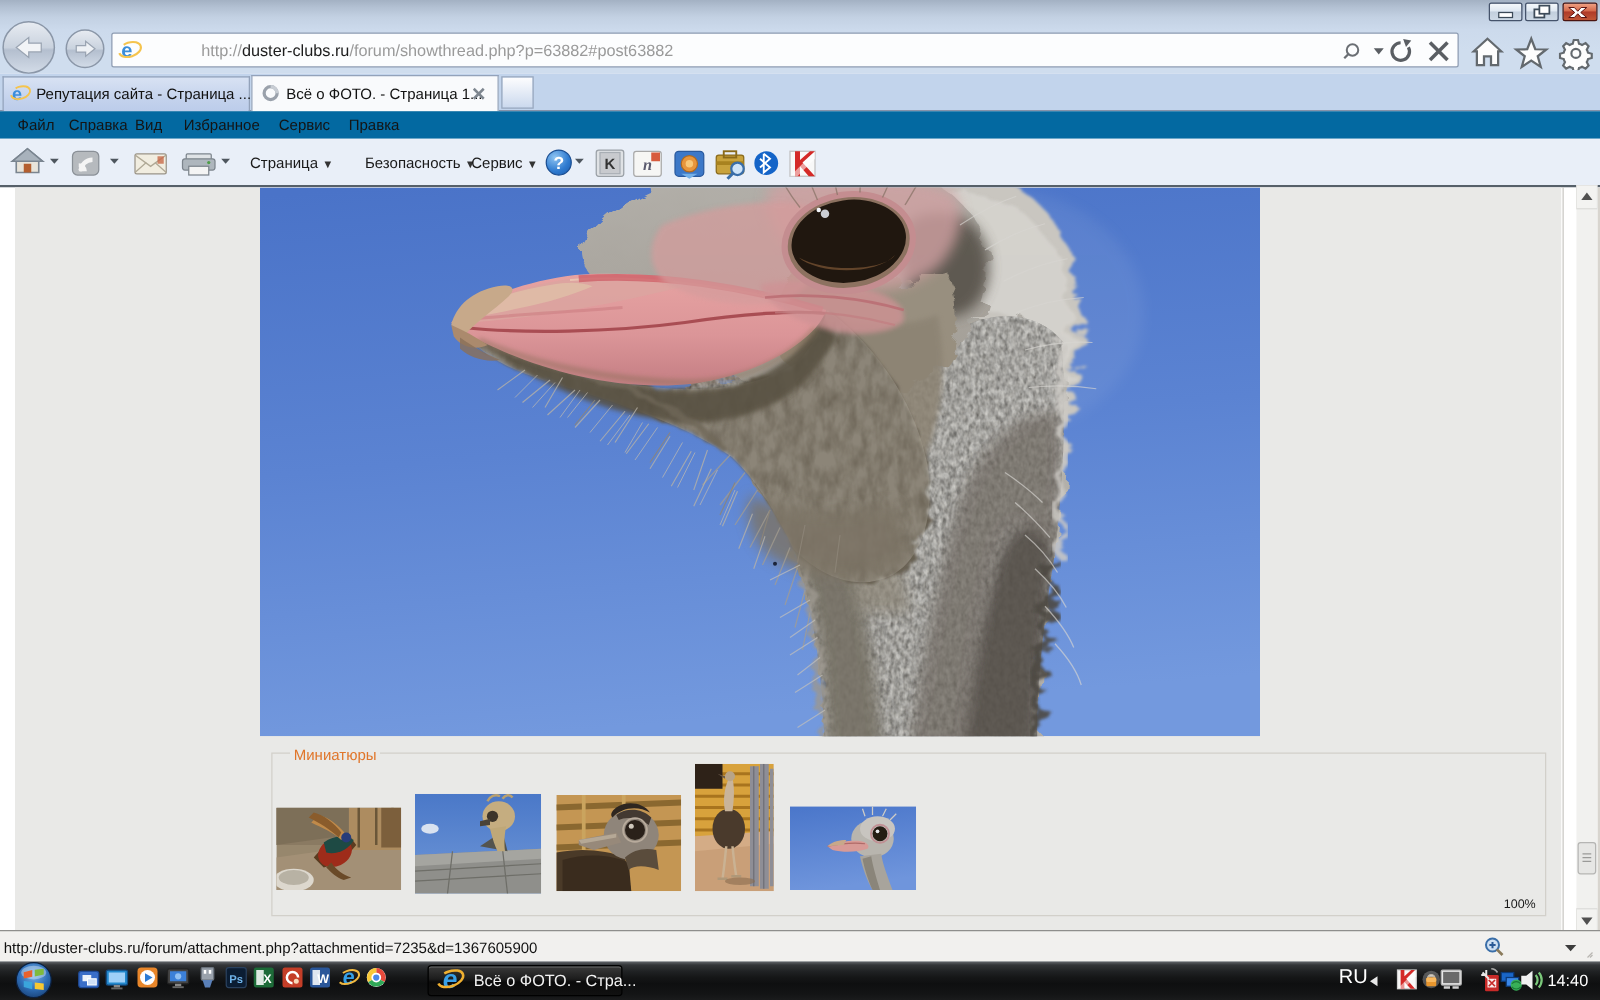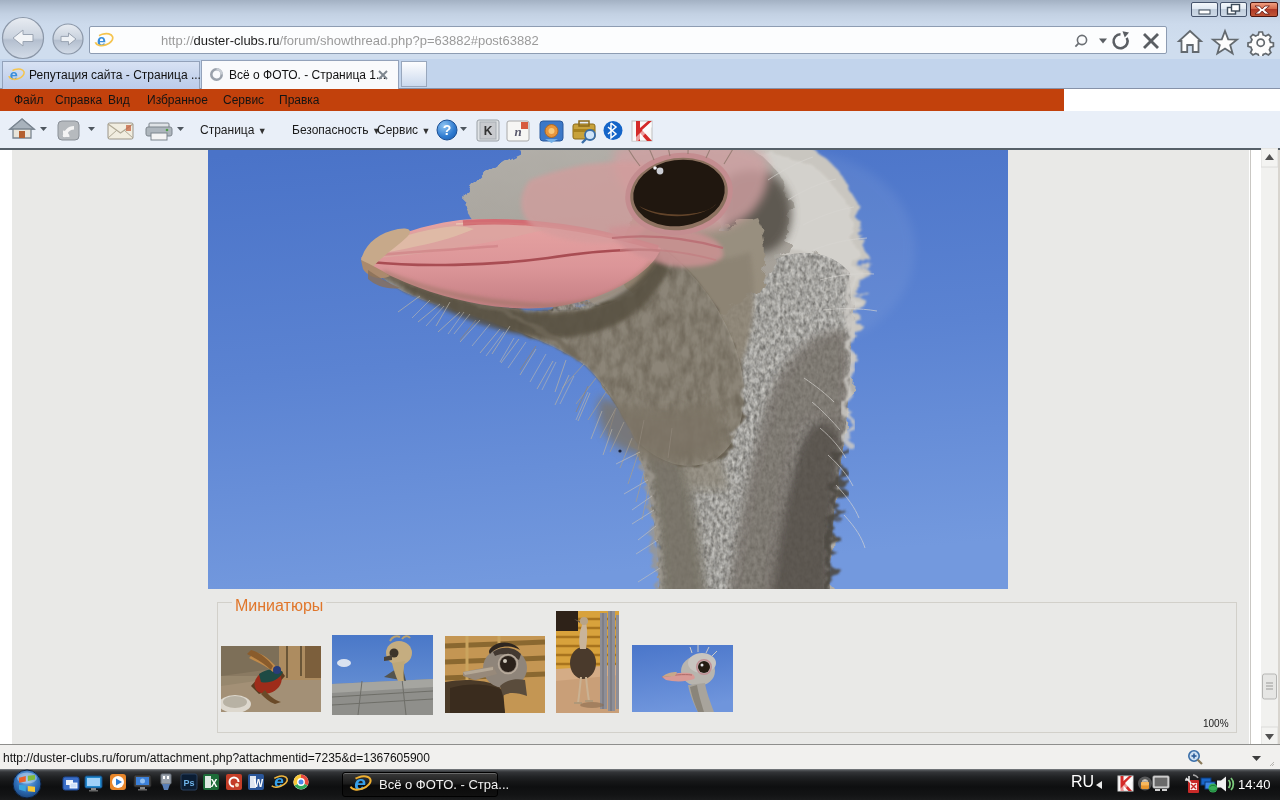--- a/index.html
+++ b/index.html
@@ -16,29 +16,29 @@
 #addrtext{left:121px;top:33px;font-size:13px;color:#9a9a9a;margin-left:40px;}
 #addrtext b{color:#1c1c1c;font-weight:normal;}
 
 #tabsrow{left:0;top:59px;width:1280px;height:30px;background:#c2d4ec;border-bottom:1px solid #8692a9;box-sizing:border-box;}
 .tab{position:absolute;box-sizing:border-box;border:1px solid #93a2ba;border-bottom:none;}
 #tab1{left:2px;top:61px;width:198px;height:28px;background:linear-gradient(180deg,#d8e2f3,#c2d1ec 70%,#bcccea);}
 #tab2{left:201px;top:60px;width:198px;height:29px;background:#f9fafc;}
 #tabstub{left:401px;top:61px;width:26px;height:26px;background:linear-gradient(180deg,#fdfdfe,#cbd9ee);border:1px solid #98a7bd;box-sizing:border-box;}
 .tabtxt{position:absolute;font-size:12px;color:#111;white-space:nowrap;}
 
-#menubar{left:0;top:89px;width:1064px;height:22px;background:#c2410c;text-align:center;}
+#menubar{left:0;top:89px;width:1280px;height:22px;background:#0369a1;text-align:center;}
 #menubar span{position:absolute;top:4px;font-size:12px;color:#141414;}
 #cmdbar{left:0;top:111px;width:1280px;height:37px;background:#e9eff8;border-bottom:2px solid #566069;box-sizing:content-box;}
 .cmdtxt{position:absolute;top:123px;font-size:12px;color:#1a1a1a;white-space:nowrap;}
 
 #content{left:0;top:150px;width:1280px;height:594px;background:#ffffff;}
 #graypanel{left:12px;top:0;width:1237px;height:594px;background:#e9e9e7;}
 #fieldset{left:217px;top:452px;width:1020px;height:131px;border:1px solid #d2d0ca;box-sizing:border-box;}
-#legend{left:14px;top:-6px;background:#e9e9e7;padding:0 3px;font-size:16px;color:#e0762b;position:absolute;}
+#legend{left:14px;top:-6px;background:#e9e9e7;padding:0 3px;font-size:12px;color:#e0762b;position:absolute;}
 .thumb{position:absolute;overflow:hidden;}
 
 #winedge{left:1278px;top:0;width:2px;height:594px;background:#d8d5cf;}
 
 #statusbar{left:0;top:744px;width:1280px;height:25px;background:#f1f0ee;border-top:1px solid #8e8e8c;box-sizing:border-box;}
 #statusurl{left:3px;top:751px;font-size:12px;color:#111;}
 
 #taskbar{left:0;top:769px;width:1280px;height:31px;
  background:linear-gradient(180deg,#888c90 0px,#55585c 1px,#333538 3px,#202224 8px,#151617 13px,#0e0f10 18px,#131415 26px,#1a1b1c 31px);}
 #taskbtn{position:absolute;left:342px;top:3px;width:156px;height:25px;border-radius:3px;border:1px solid #000;

